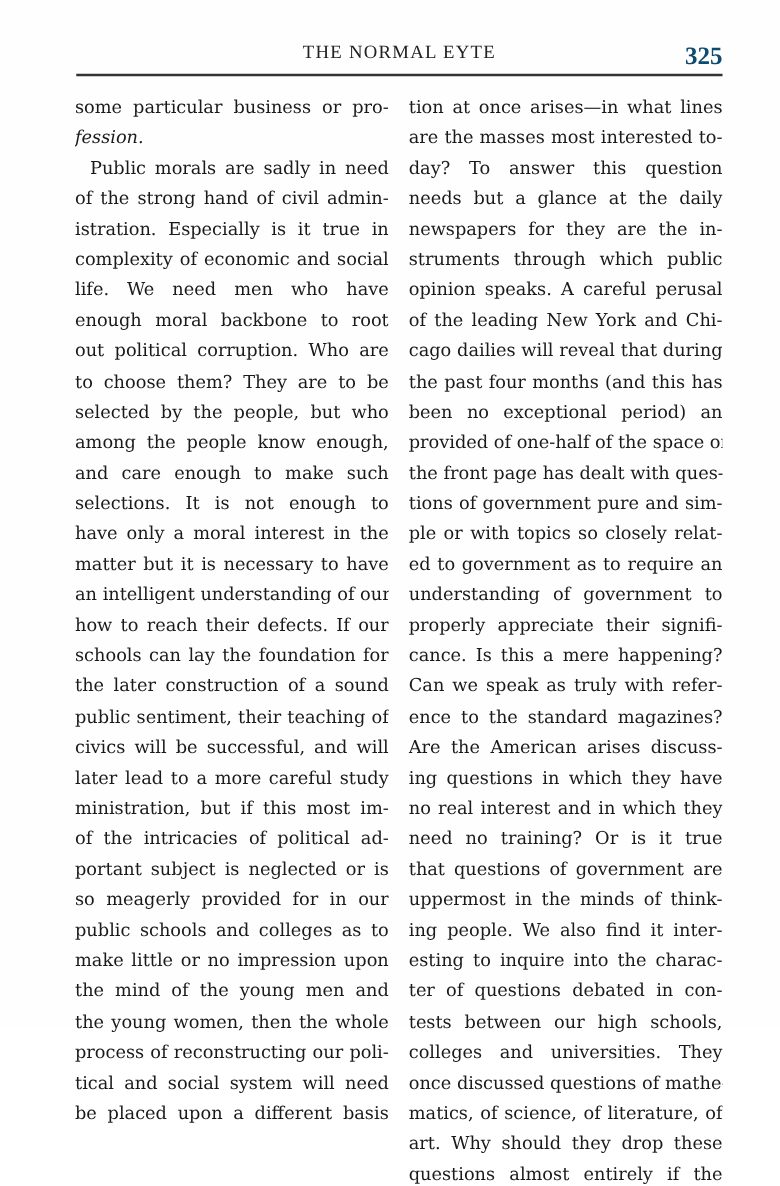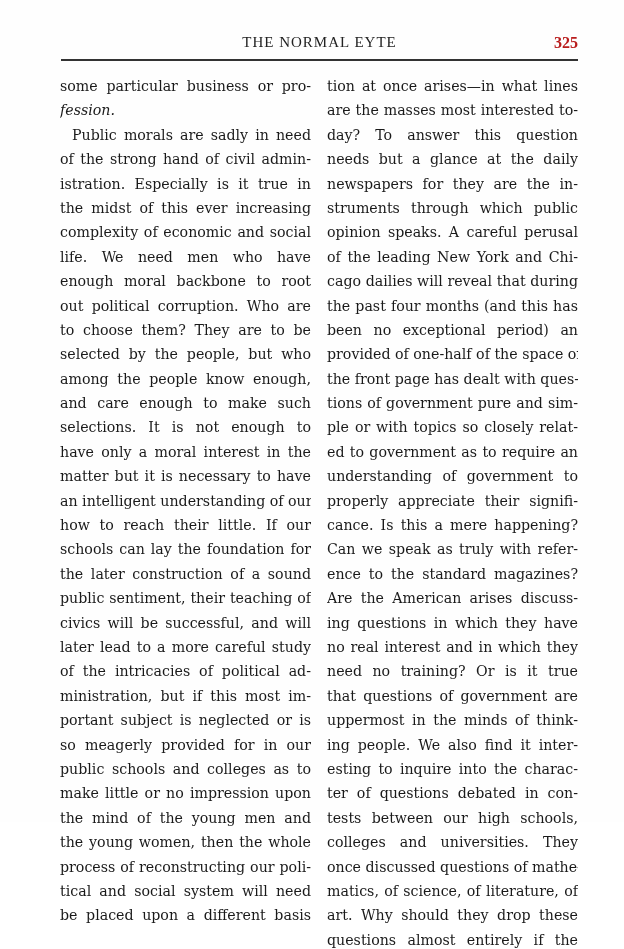--- a/index.html
+++ b/index.html
@@ -3,21 +3,21 @@
 <meta charset="utf-8">
 <style>
   html, body { margin: 0; padding: 0; background: #ffffff; }
   body { width: 624px; height: 949px; position: relative; overflow: hidden;
          font-family: "DejaVu Serif", "Liberation Serif", serif; color: #1a1a1a; }
   .page { position: absolute; left: 0; top: 0; width: 624px; height: 822px; background: #fefefe; }
   .running-head { position: absolute; top: 34px; left: 61px; width: 517px; height: 20px; }
   .running-title { position: absolute; left: 0; right: 0; text-align: center; top: 0;
                    font-family: "Liberation Serif", serif; font-size: 15px; letter-spacing: 1px; color: #222; }
   .page-number { position: absolute; right: 0; top: 0; font-family: "Liberation Serif", serif;
-                 font-weight: bold; font-size: 16px; color: #b91c1c; }
+                 font-weight: bold; font-size: 20px; color: #0c4a6e; }
   .rule { position: absolute; top: 59px; left: 61px; width: 517px; height: 2px; background: #333; }
   .column { position: absolute; top: 74px; width: 251px; }
   .col-left { left: 60px; }
   .col-right { left: 327px; }
   .line { display: block; height: 24.4px; line-height: 24.4px; font-size: 14.2px;
           white-space: nowrap; text-align: justify; text-align-last: justify; overflow: hidden; }
   .line.last { text-align-last: left; font-style: italic; }
   .line.indent { padding-left: 12px; }
 </style>
 </head>
@@ -29,41 +29,40 @@
     <span class="page-number">325</span>
   </div>
   <div class="rule"></div>
 
   <div class="column col-left" id="col-left">
       <span class="line">some particular business or pro-</span>
       <span class="line last">fession.</span>
       <span class="line indent">Public morals are sadly in need</span>
       <span class="line">of the strong hand of civil admin-</span>
       <span class="line">istration. Especially is it true in</span>
-      <span class="line">the midst of this ever increasing</span>
       <span class="line">complexity of economic and social</span>
       <span class="line">life. We need men who have</span>
       <span class="line">enough moral backbone to root</span>
       <span class="line">out political corruption. Who are</span>
       <span class="line">to choose them? They are to be</span>
       <span class="line">selected by the people, but who</span>
       <span class="line">among the people know enough,</span>
       <span class="line">and care enough to make such</span>
       <span class="line">selections. It is not enough to</span>
       <span class="line">have only a moral interest in the</span>
       <span class="line">matter but it is necessary to have</span>
       <span class="line">an intelligent understanding of our</span>
-      <span class="line">how to reach their little. If our</span>
+      <span class="line">how to reach their defects. If our</span>
       <span class="line">schools can lay the foundation for</span>
       <span class="line">the later construction of a sound</span>
       <span class="line">public sentiment, their teaching of</span>
       <span class="line">civics will be successful, and will</span>
       <span class="line">later lead to a more careful study</span>
+      <span class="line">ministration, but if this most im-</span>
       <span class="line">of the intricacies of political ad-</span>
-      <span class="line">ministration, but if this most im-</span>
       <span class="line">portant subject is neglected or is</span>
       <span class="line">so meagerly provided for in our</span>
       <span class="line">public schools and colleges as to</span>
       <span class="line">make little or no impression upon</span>
       <span class="line">the mind of the young men and</span>
       <span class="line">the young women, then the whole</span>
       <span class="line">process of reconstructing our poli-</span>
       <span class="line">tical and social system will need</span>
       <span class="line">be placed upon a different basis</span>
     </div>

